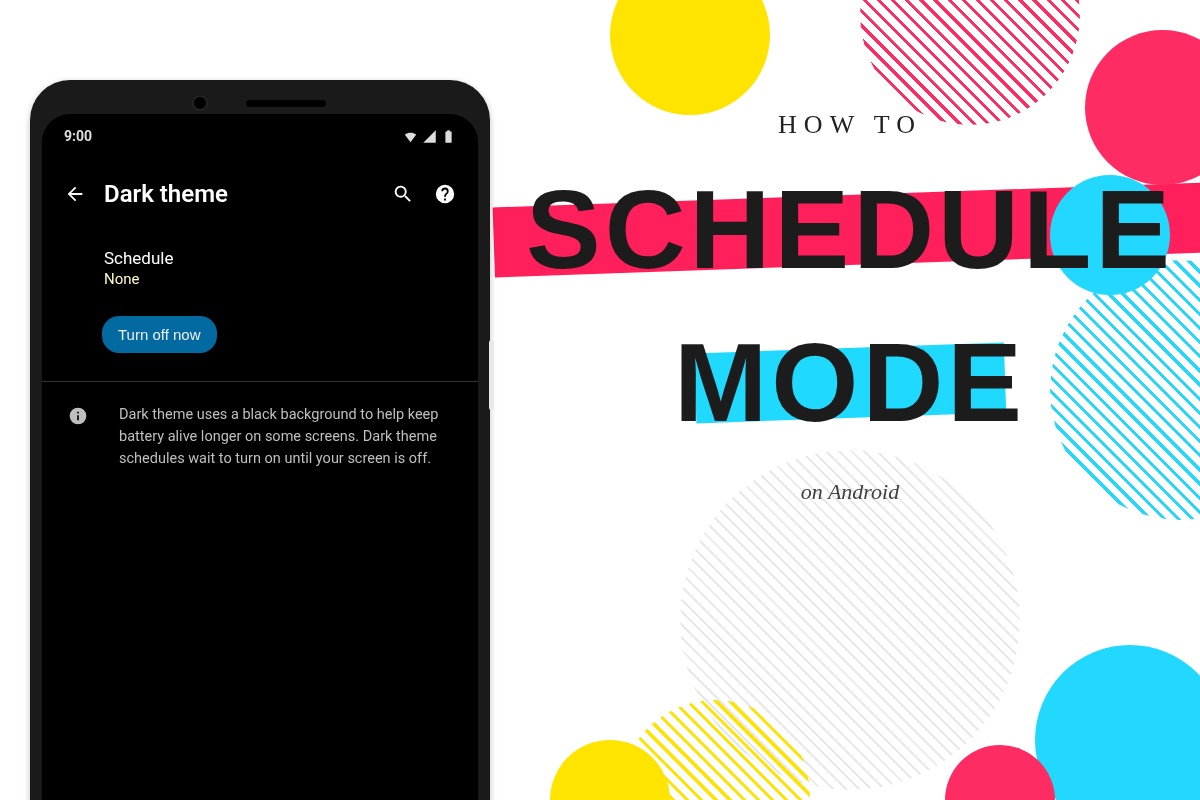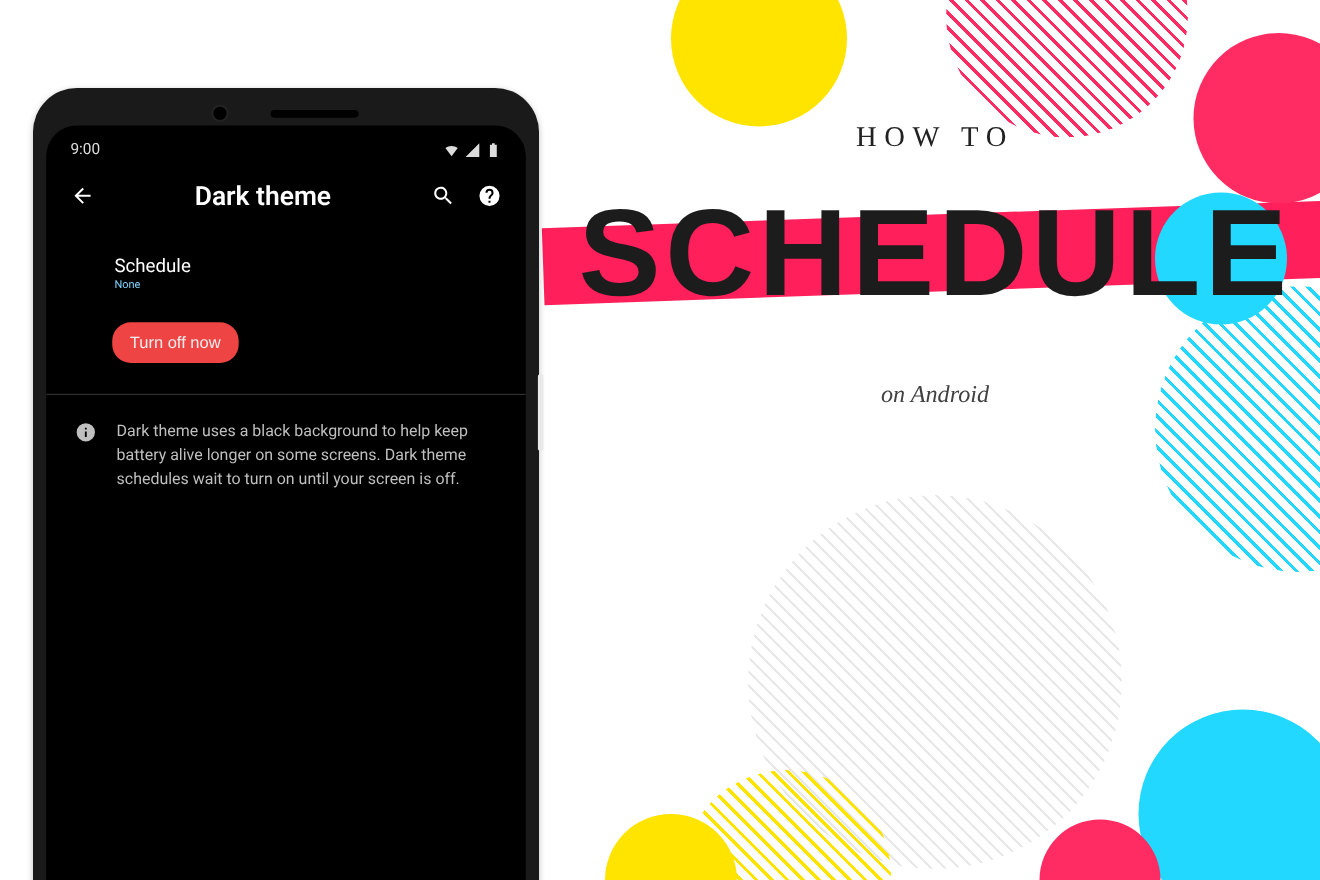--- a/index.html
+++ b/index.html
@@ -83,47 +83,47 @@
     padding: 14px 22px;
     font-family: Roboto, "Segoe UI", sans-serif;
     position:relative;
     overflow:hidden;
   }
   .power-btn{
     position:absolute; right:-4px; top:260px; width:5px; height:70px;
     background:#e9e9e9; border-radius:3px;
   }
 
-  .status-row{ display:flex; justify-content:space-between; align-items:center; font-size:14px; font-weight:400; color:#ddd;}
+  .status-row{ display:flex; justify-content:space-between; align-items:center; font-size:14px; font-weight:700; color:#ddd;}
   .status-icons{ display:flex; gap:4px; align-items:center;}
   .status-icons svg{ width:15px; height:15px; fill:#ddd; }
 
-  .header-row{ margin-top:20px; display:flex; align-items:center; gap:18px;text-align:center;}
+  .header-row{ margin-top:36px; display:flex; align-items:center; gap:18px;}
   .header-row .title{ font-size:24px; font-weight:600; flex:1;}
   .header-row svg{ width:22px; height:22px; fill:#fff;}
   .hdr-icons{ display:flex; gap:20px; align-items:center;}
 
   .schedule-block{ margin:40px 0 0 40px;}
   .schedule-block .lbl{ font-size:17px; color:#fff; }
-  .schedule-block .val{ font-size:10px; color:#7dd3fc; margin-top:2px;}
+  .schedule-block .val{ font-size:15px; color:#fef9c3; margin-top:2px;}
 
   .pill-btn{
     margin:28px 0 0 38px;
     display:inline-block;
-    background:#ef4444;
+    background:#0369a1;
     color:#eee;
     font-size:15px;
     padding:10px 16px;
     border-radius:17px;
     border:none;
   }
 
   .divider{ height:1px; background:#333; margin:28px -22px 0; }
 
-  .info-row{ display:flex; gap:18px; margin-top:22px; color:#bfbfbf; font-size:14.5px; line-height:1.5; padding:0 4px;}
+  .info-row{ display:flex; gap:31px; margin-top:22px; color:#bfbfbf; font-size:14.5px; line-height:1.5; padding:0 4px;}
   .info-row svg{ flex:0 0 20px; width:20px; height:20px; fill:#bfbfbf; margin-top:2px;}
 
   
   .headline {
     position:absolute;
     left:520px;
     top:110px;
     width:660px;
     text-align:center;
   }
@@ -240,15 +240,19 @@
 <div class="headline">
   <div class="eyebrow">HOW TO</div>
 
   <div class="big-word">
     <span class="hl pink"></span>
     <span>SCHEDULE</span>
   </div><br>
 
   <br>
 
+  <div class="big-word">
+    <span class="hl cyan"></span>
+    <span>MODE</span>
+  </div>
 
   <div class="subline">on Android</div>
 </div>
 
 </body></html>

